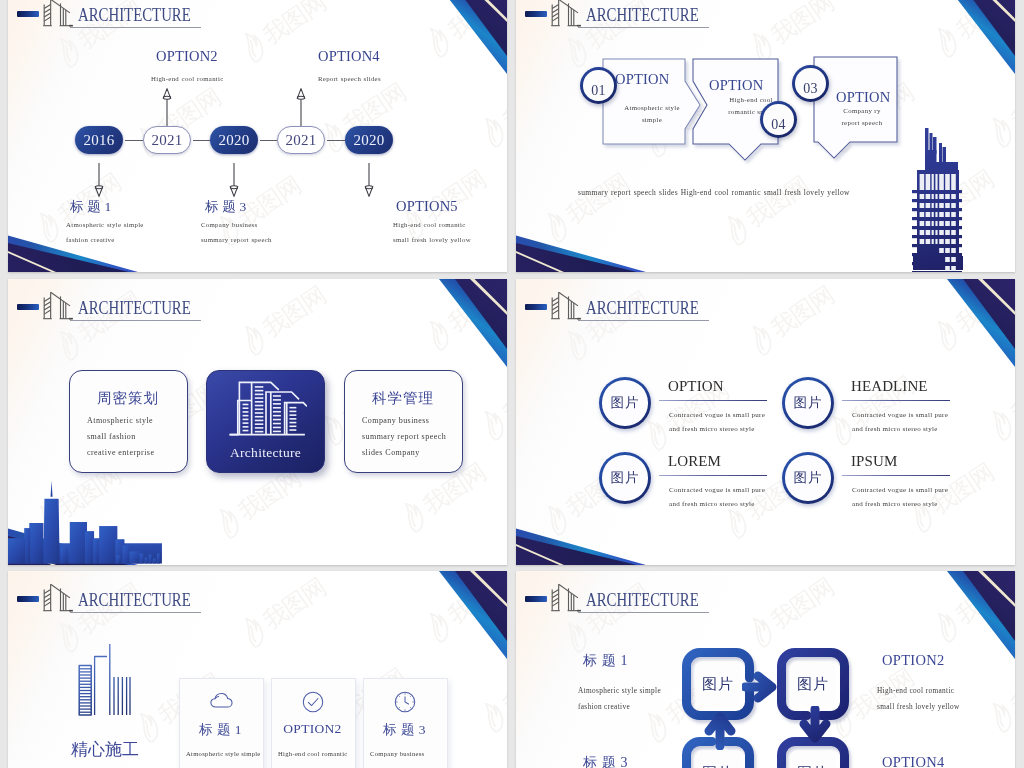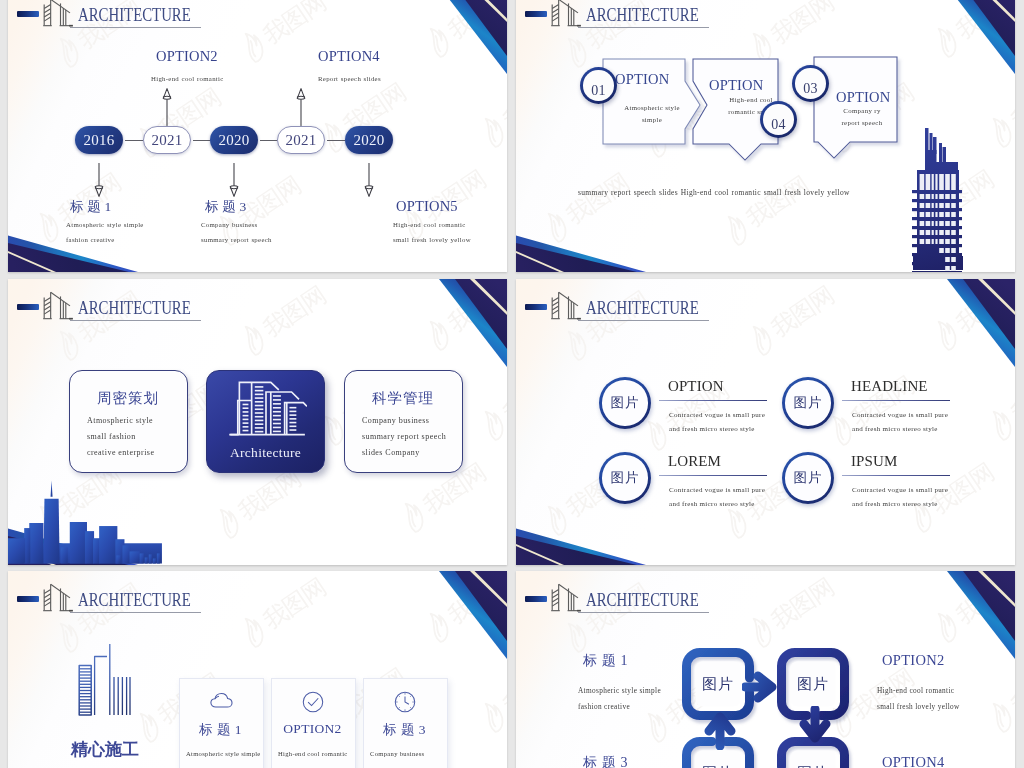--- a/index.html
+++ b/index.html
@@ -76,21 +76,21 @@
 .circ>span{position:relative;z-index:1;}
 .ci-h{position:absolute;font-size:15px;color:#2d2d2d;letter-spacing:.1px;white-space:nowrap;}
 .ci-rule{position:absolute;height:1.3px;width:108px;background:linear-gradient(90deg,#9fa8cc 0%,#5a63a0 45%,#353d7a 100%);}
 .ci-p{position:absolute;font-size:7px;color:#3c3c3c;line-height:14px;letter-spacing:.3px;white-space:nowrap;}
 
 .icard{position:absolute;width:83px;height:110px;background:#fdfdfe;
   border:1px solid #e5e8f3;box-shadow:2px 3px 6px rgba(95,105,155,.14);}
 .ic-h{position:absolute;width:83px;text-align:center;font-size:13.5px;color:#3b4694;letter-spacing:.3px;}
 .ic-h.cn{letter-spacing:.5px;font-weight:500;font-size:13.5px;}
 .ic-p{position:absolute;width:100px;font-size:6.6px;color:#3c3c3c;line-height:17px;letter-spacing:.3px;white-space:nowrap;}
-.big-cn{position:absolute;font-size:17px;color:#3d4896;letter-spacing:0px;font-weight:700;}
+.big-cn{position:absolute;font-size:17px;color:#3d4896;letter-spacing:0px;font-weight:400;}
 
 .fbl{position:absolute;width:72px;height:72px;display:flex;align-items:center;justify-content:center;
   font-size:15px;color:#2c3570;letter-spacing:1px;}
 .fb-h{position:absolute;font-size:14.5px;color:#3b4694;letter-spacing:.3px;white-space:nowrap;}
 .fb-h.cn{letter-spacing:.6px;font-weight:500;font-size:14px;}
 .fb-p{position:absolute;font-size:7.3px;color:#3c3c3c;line-height:16px;letter-spacing:.35px;white-space:nowrap;}
 
 </style>
 </head>
 <body>

